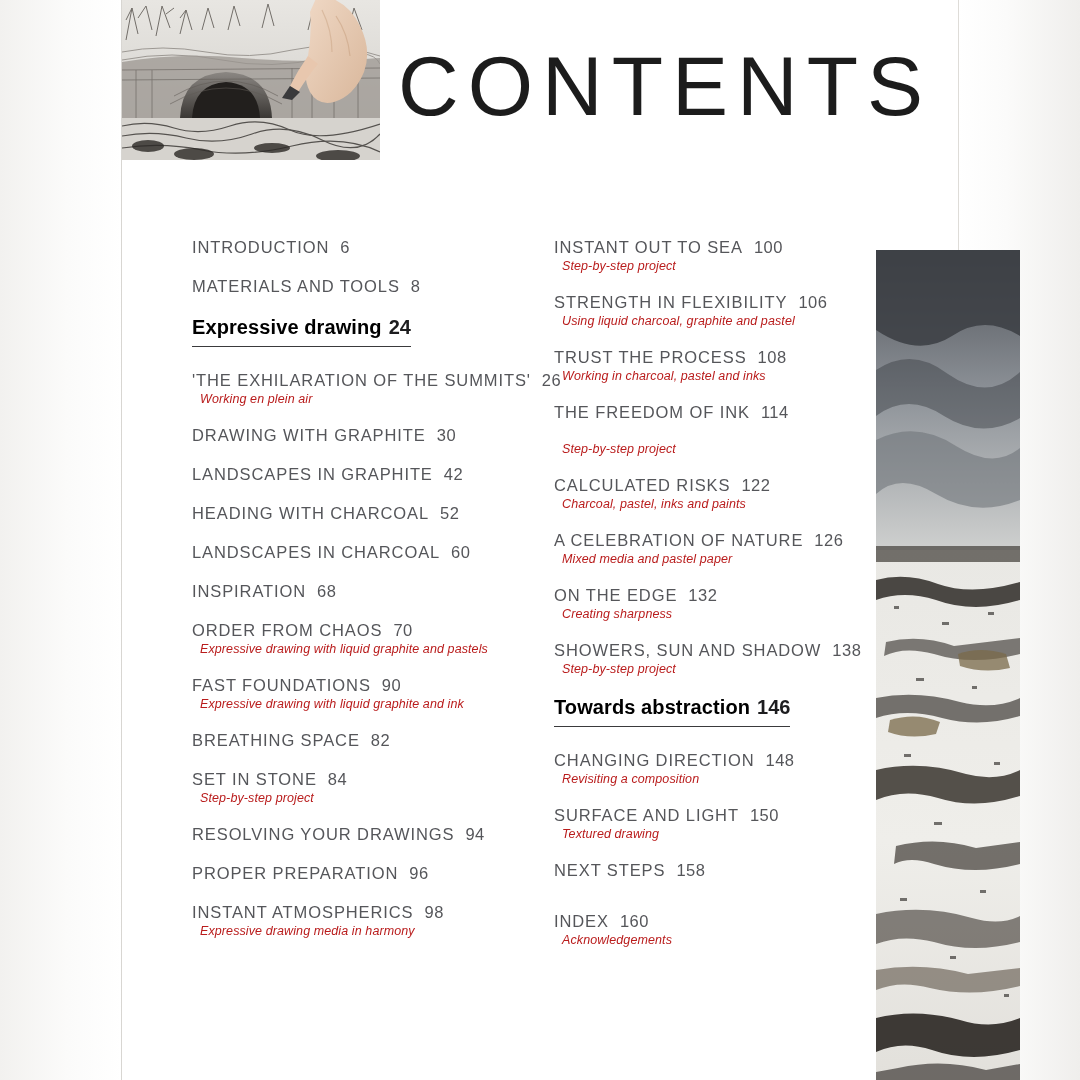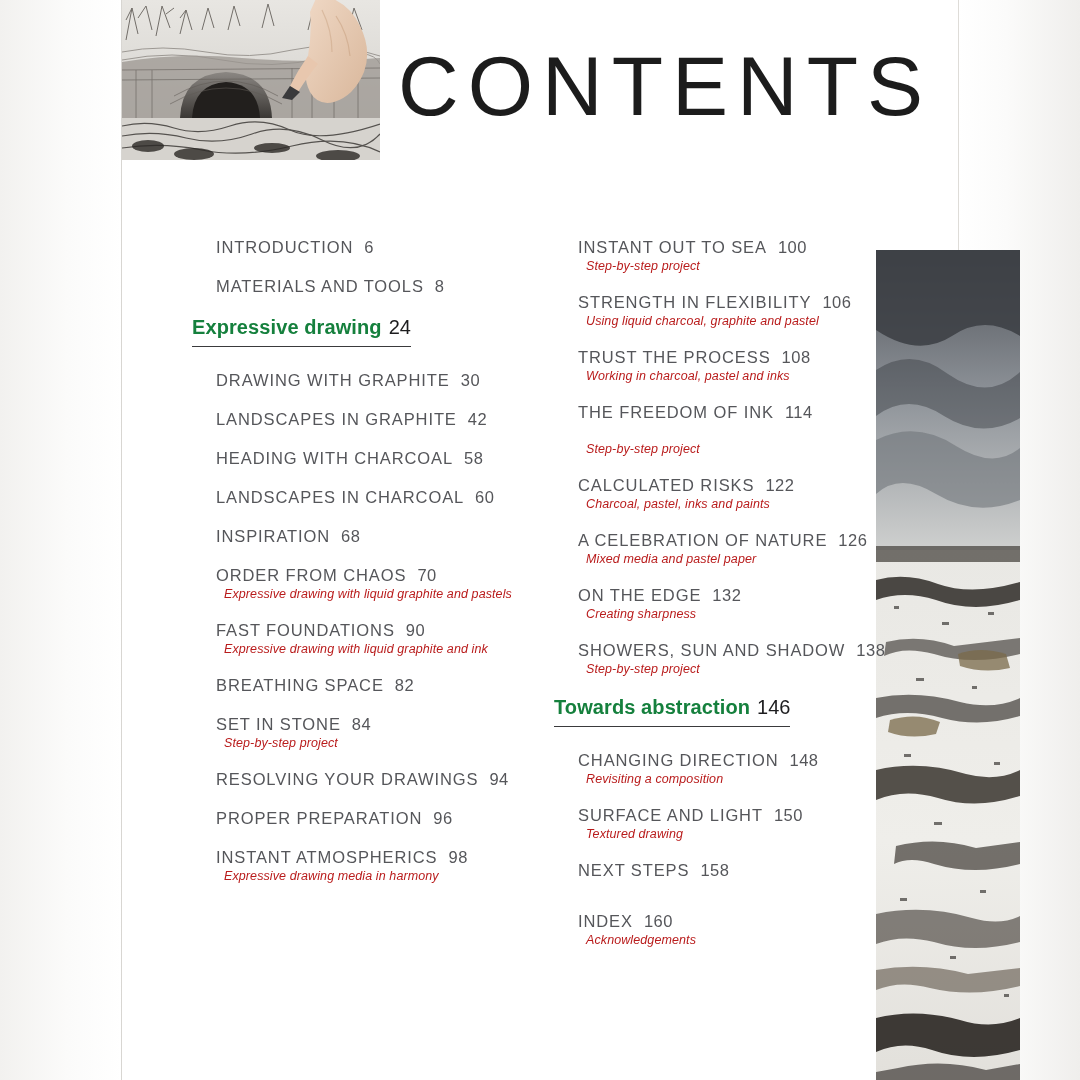--- a/index.html
+++ b/index.html
@@ -68,21 +68,21 @@
 
   
   .col {
     position: absolute;
     top: 238px;
     width: 340px;
   }
   .col-left { left: 192px; }
   .col-right { left: 554px; }
 
-  .entry { margin-bottom: 20px; margin-left: 24px; }
+  .entry { margin-bottom: 20px; }
   .entry-line {
     white-space: nowrap;
     color: #55565a;
     font-size: 16.5px;
     letter-spacing: 0.9px;
     font-weight: 300;
   }
   .entry-title { color: #55565a; }
   .entry-page {
     color: #55565a;
@@ -106,26 +106,26 @@
     margin-bottom: 24px;
   }
   .section-inner {
     display: inline-block;
     border-bottom: 1.5px solid #3a3a3c;
     padding-bottom: 7px;
   }
   .section-title {
     font-size: 20px;
     font-weight: 700;
-    color: #15803d;
+    color: #000000;
     letter-spacing: 0.1px;
   }
   .section-page {
     font-size: 20px;
-    font-weight: 400;
+    font-weight: 700;
     color: #1d1d1f;
     margin-left: 7px;
   }
   .spacer-12 { height: 12px; }
 </style>
 </head>
 <body>
 
 <div class="page">
 
@@ -273,27 +273,31 @@
 
   <div class="col col-left" id="col-left">
       <div class="entry">
         <div class="entry-line"><span class="entry-title">INTRODUCTION</span><span class="entry-page">6</span></div>
       </div>
       <div class="entry">
         <div class="entry-line"><span class="entry-title">MATERIALS AND TOOLS</span><span class="entry-page">8</span></div>
       </div>
       <div class="section"><div class="section-inner"><span class="section-title">Expressive drawing</span><span class="section-page">24</span></div></div>
       <div class="entry">
+        <div class="entry-line"><span class="entry-title">'THE EXHILARATION OF THE SUMMITS'</span><span class="entry-page">26</span></div>
+        <span class="entry-sub">Working en plein air</span>
+      </div>
+      <div class="entry">
         <div class="entry-line"><span class="entry-title">DRAWING WITH GRAPHITE</span><span class="entry-page">30</span></div>
       </div>
       <div class="entry">
         <div class="entry-line"><span class="entry-title">LANDSCAPES IN GRAPHITE</span><span class="entry-page">42</span></div>
       </div>
       <div class="entry">
-        <div class="entry-line"><span class="entry-title">HEADING WITH CHARCOAL</span><span class="entry-page">58</span></div>
+        <div class="entry-line"><span class="entry-title">HEADING WITH CHARCOAL</span><span class="entry-page">52</span></div>
       </div>
       <div class="entry">
         <div class="entry-line"><span class="entry-title">LANDSCAPES IN CHARCOAL</span><span class="entry-page">60</span></div>
       </div>
       <div class="entry">
         <div class="entry-line"><span class="entry-title">INSPIRATION</span><span class="entry-page">68</span></div>
       </div>
       <div class="entry">
         <div class="entry-line"><span class="entry-title">ORDER FROM CHAOS</span><span class="entry-page">70</span></div>
         <span class="entry-sub">Expressive drawing with liquid graphite and pastels</span>

